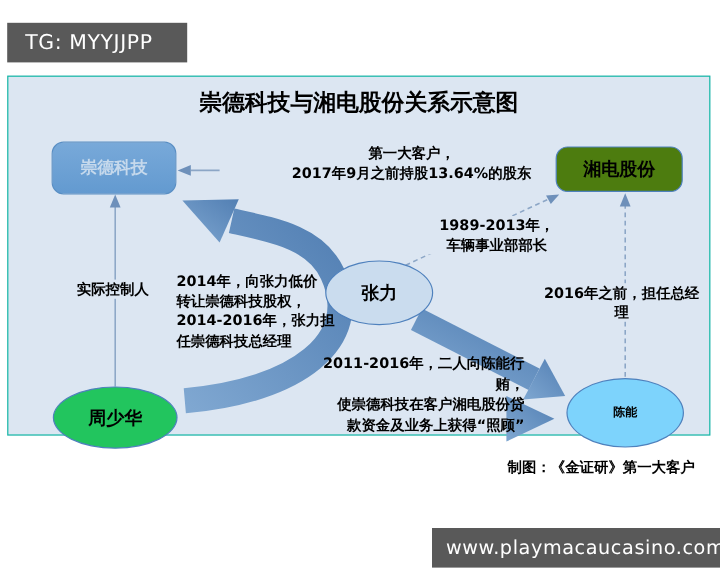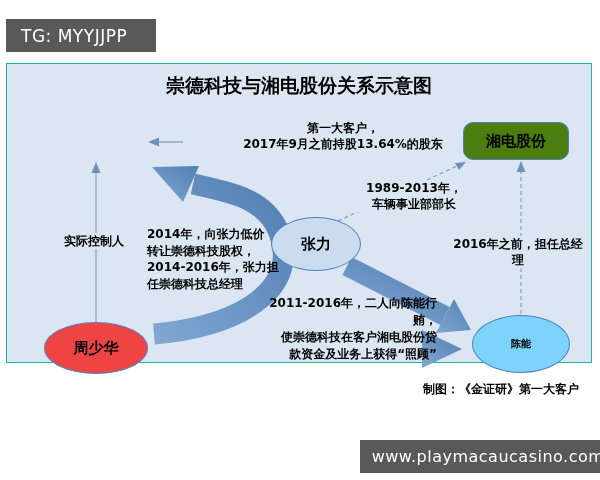--- a/index.html
+++ b/index.html
@@ -76,21 +76,21 @@
   }
   .node-zhangli {
     left: 264px; top: 153px; width: 90px; height: 54px;
     background: #cadcee;
     border: 1.5px solid #4f81bd;
     color: #000000;
     font-size: 15px;
   }
   .node-zhou {
     left: 37px; top: 258px; width: 104px; height: 52px;
-    background: #ef4444;
+    background: #22c55e;
     border: 1.5px solid #4f81bd;
     color: #000000;
     font-size: 15px;
   }
   .node-chen {
     left: 465px; top: 251px; width: 98px; height: 58px;
     background: #7dd3fc;
     border: 1.5px solid #4f81bd;
     color: #000000;
     font-size: 10px;
@@ -151,20 +151,23 @@
 任崇德科技总经理</div>
 
   <div class="edge-label lbl-gm bg-cover">2016年之前，担任总经理</div>
 
   <div class="edge-label lbl-bribe">2011-2016年，二人向陈能行贿，
 使崇德科技在客户湘电股份贷
 款资金及业务上获得“照顾”</div>
 
   <div class="credit">制图：《金证研》第一大客户</div>
 
+  <div class="node node-rect node-chongde">
+    <span>崇德科技</span>
+  </div>
   <div class="node node-rect node-xiangdian">
     <span>湘电股份</span>
   </div>
   <div class="node node-ellipse node-zhangli">
     <span>张力</span>
   </div>
   <div class="node node-ellipse node-zhou">
     <span>周少华</span>
   </div>
   <div class="node node-ellipse node-chen">

